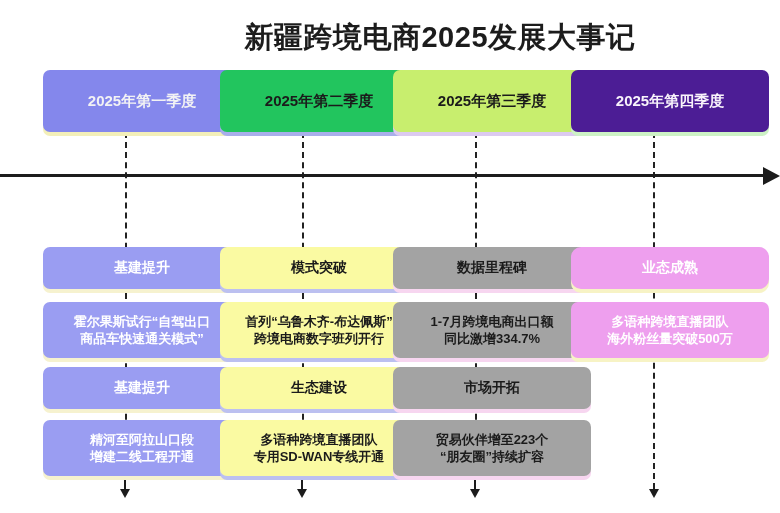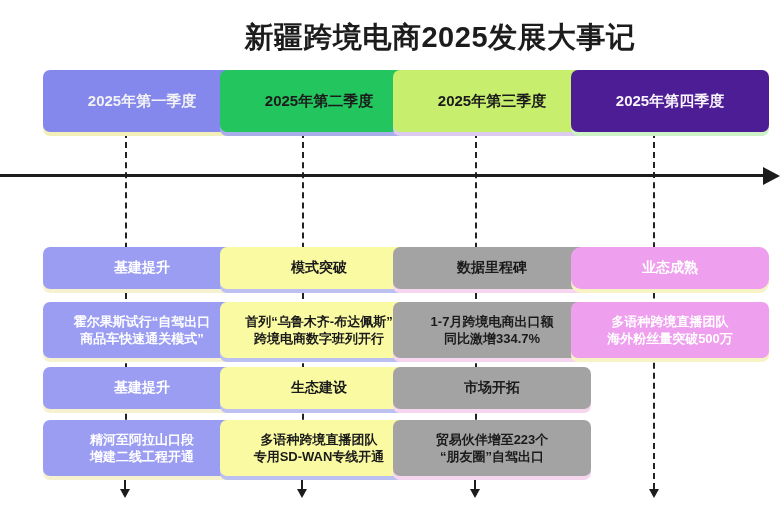--- a/index.html
+++ b/index.html
@@ -76,21 +76,21 @@
   <div class="box cat c2" style="left:220px;top:247px;">模式突破</div>
   <div class="box cat c2" style="left:220px;top:367px;">生态建设</div>
   <div class="box det c2" style="left:220px;top:420px;">多语种跨境直播团队
 专用SD-WAN专线开通</div>
 
   <div class="box cat c3" style="left:393px;top:247px;">数据里程碑</div>
   <div class="box det c3" style="left:393px;top:302px;">1-7月跨境电商出口额
 同比激增334.7%</div>
   <div class="box cat c3" style="left:393px;top:367px;text-align:center;">市场开拓</div>
   <div class="box det c3" style="left:393px;top:420px;">贸易伙伴增至223个
-“朋友圈”自驾出口</div>
+“朋友圈”持续扩容</div>
 
   <div class="box cat c4" style="left:571px;top:247px;border-radius:10px;">业态成熟</div>
   <div class="box det c4" style="left:571px;top:302px;">多语种跨境直播团队
 海外粉丝量突破500万</div>
 
   <div class="dstem" style="left:124px;top:479px;height:12px;"></div>
   <div class="dhead" style="left:120px;top:489px;"></div>
   <div class="dstem" style="left:301px;top:479px;height:12px;"></div>
   <div class="dhead" style="left:297px;top:489px;"></div>
   <div class="dstem" style="left:474px;top:479px;height:12px;"></div>

